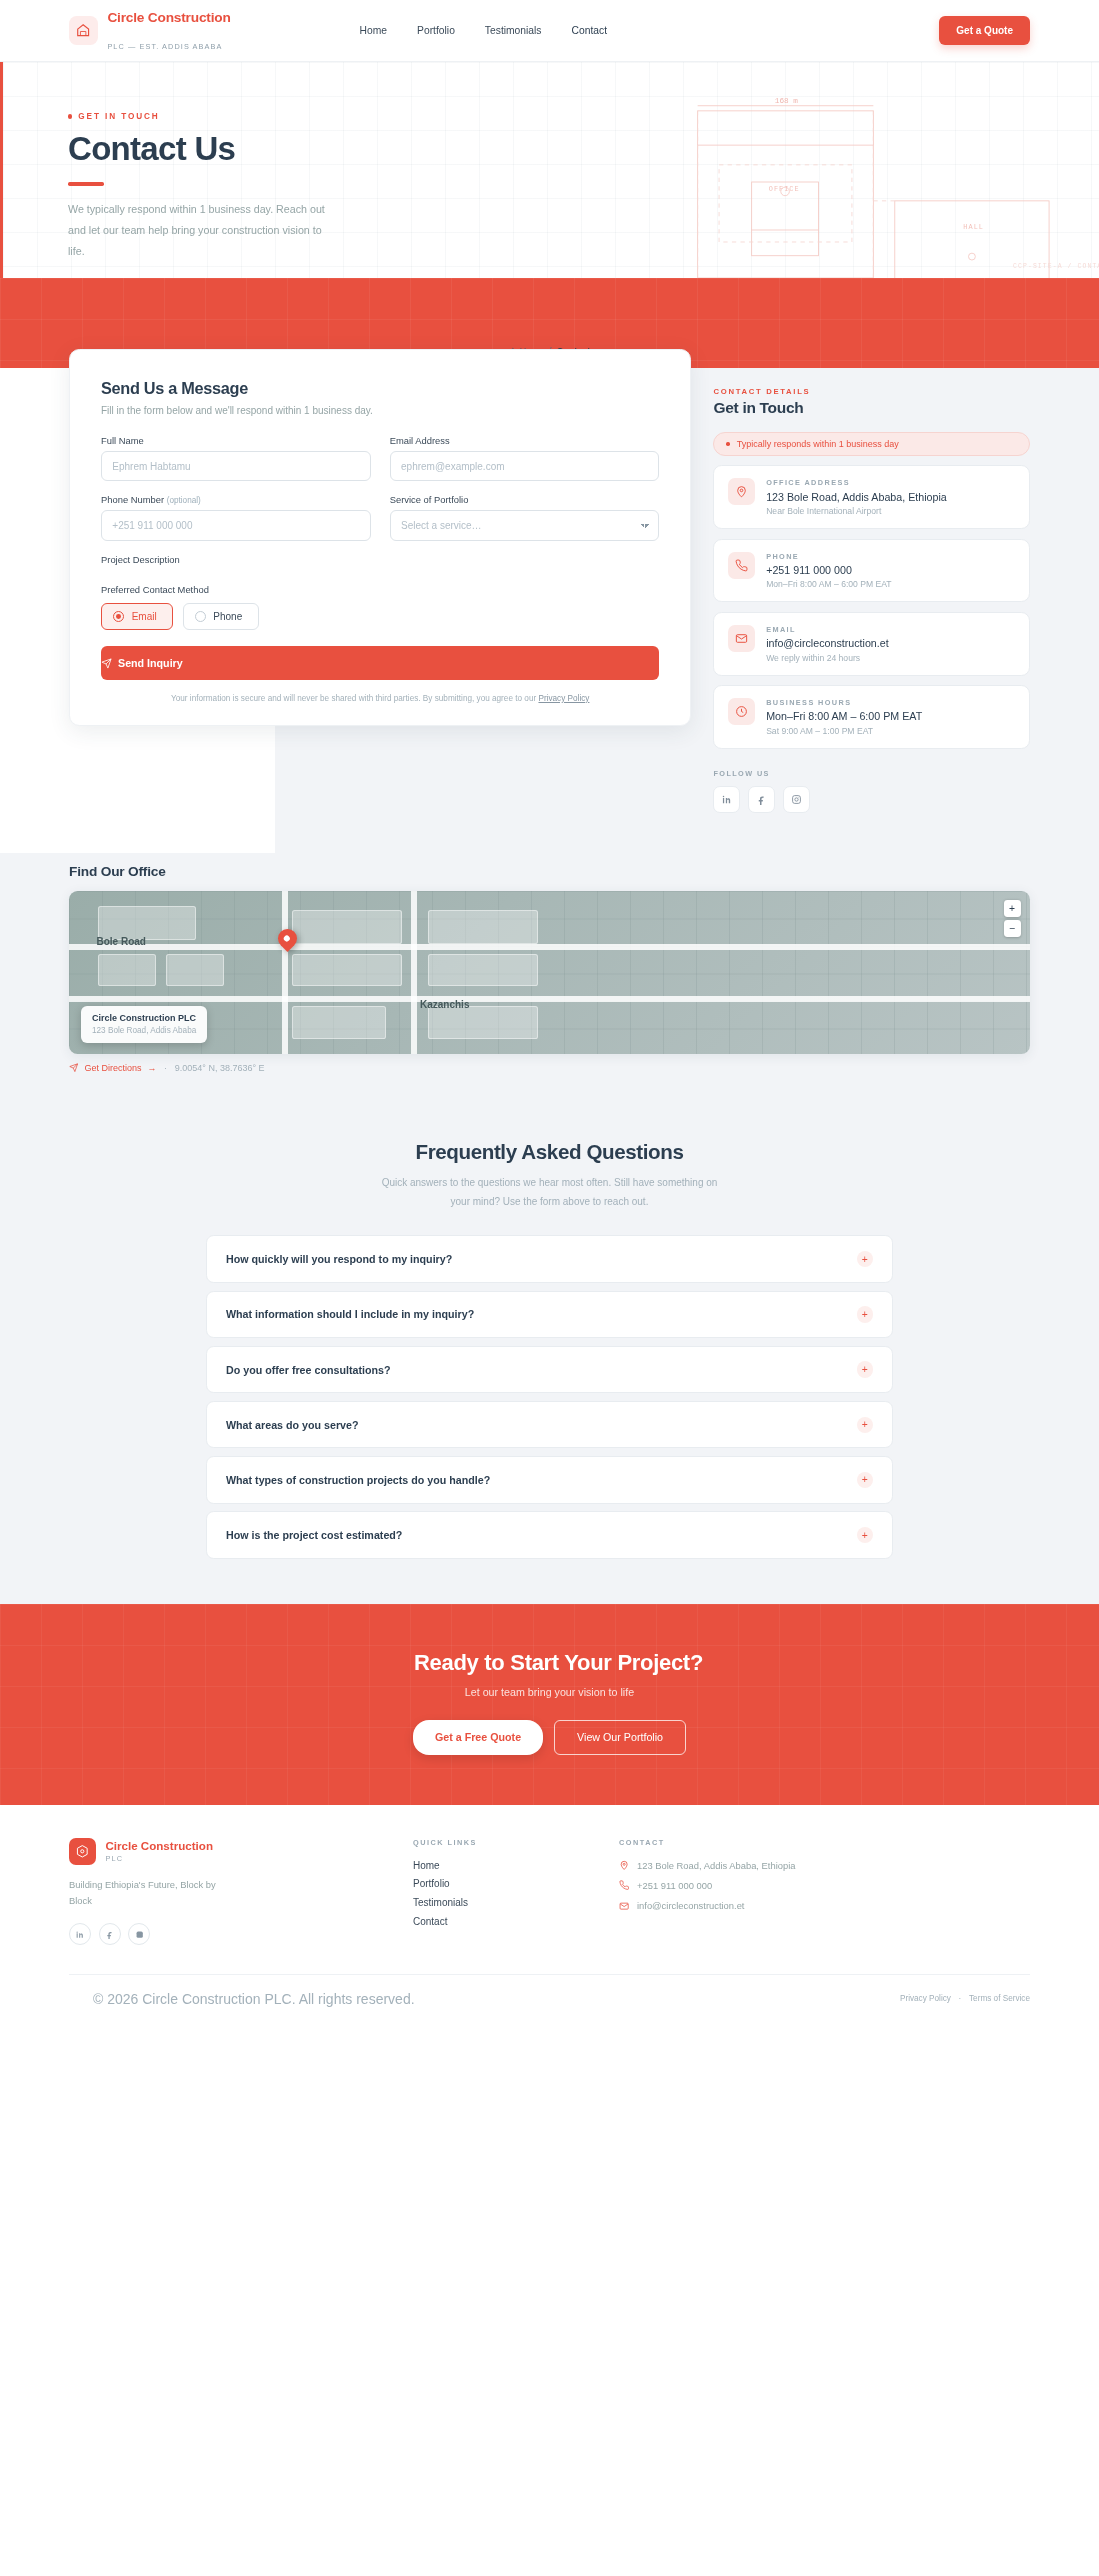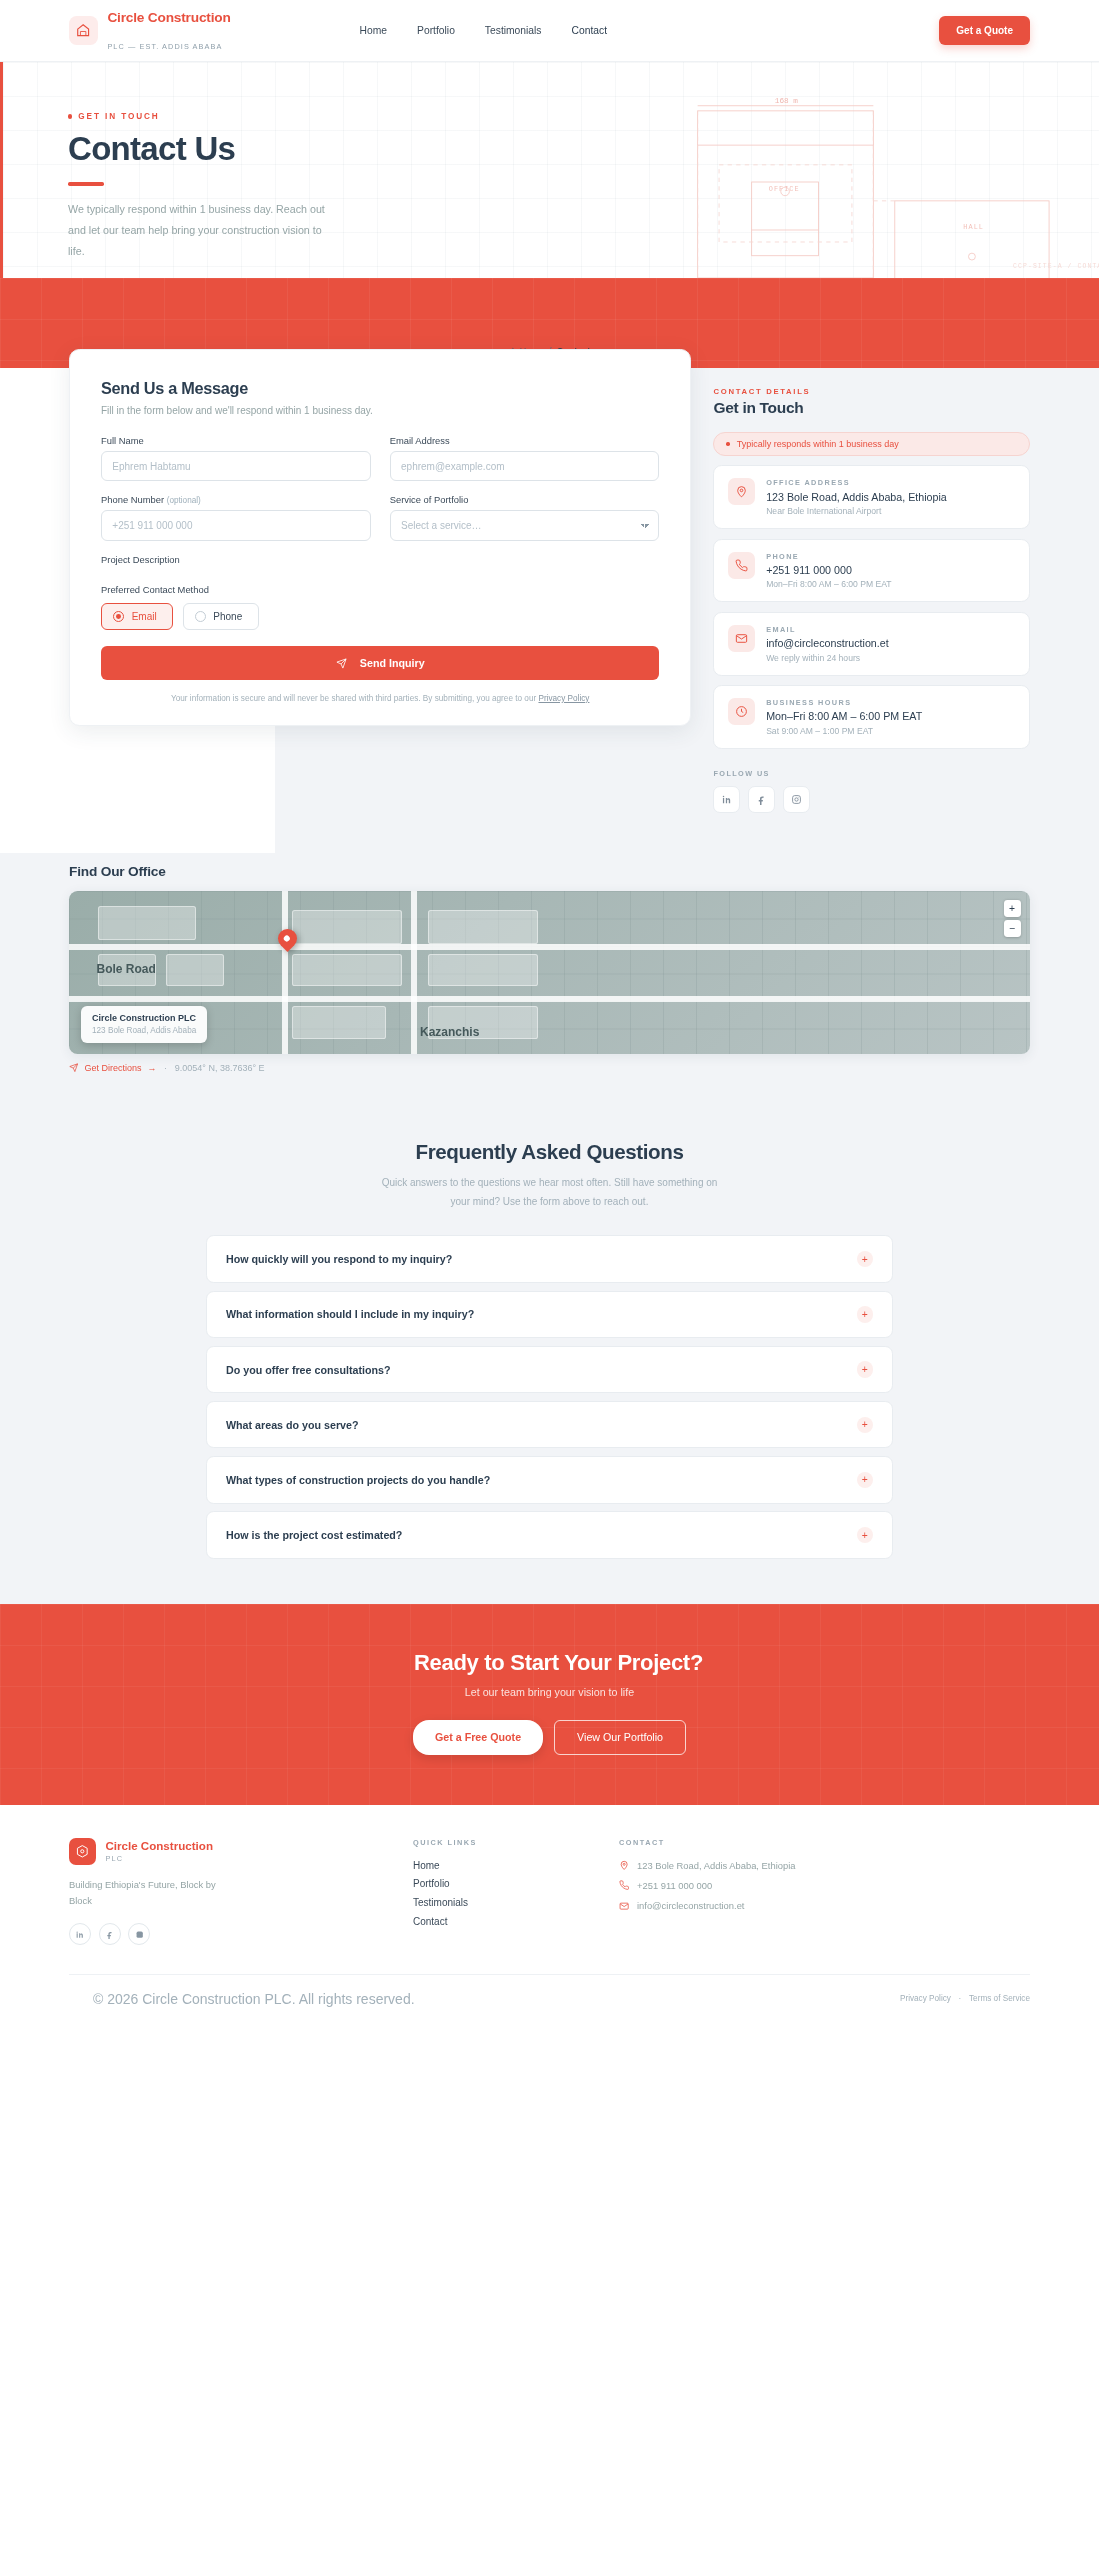--- a/index.html
+++ b/index.html
@@ -103,21 +103,21 @@
     display:flex; align-items:center; gap:7.7px; border:0.9px solid #dde3e8; border-radius:6px;
     padding:6.9px 15.5px 6.9px 11px; font-size:10px; color:#3b4a59; cursor:pointer; background:#fff;
   }
   .radio-pill.sel { border-color:#e8503f; background:#fdefed; color:#e8503f; }
   .rd { width:11px; height:11px; border-radius:50%; border:1.4px solid #c3cdd5; display:inline-block; }
   .radio-pill.sel .rd { border-color:#e8503f; position:relative; }
   .radio-pill.sel .rd:after { content:""; position:absolute; inset:2.1px; border-radius:50%; background:#e8503f; }
   .send-btn {
     width:100%; margin-top:16.3px; background:#e8503f; color:#fff; border:none; border-radius:6px;
     padding:11px 0; font-size:10.7px; font-weight:bold; font-family:inherit; cursor:pointer;
-    display:flex; align-items:center; justify-content:center; gap:13px;
+    display:flex; align-items:center; gap:6px;
   }
   .secure { text-align:center; font-size:8.2px; color:#a3b1ba; margin-top:13.7px; }
   .secure a { color:#8796a2; }
 
   
   .cdetails { width:318px; padding-top:19px; }
   .ceyebrow { font-size:7.7px; font-weight:bold; letter-spacing:1.7px; color:#e8503f; }
   .cdetails h3 { font-size:15.5px; font-weight:bold; color:#2c3e50; margin-top:2.6px; letter-spacing:-0.3px; }
   .respond {
     margin-top:15.5px; background:#fbe9e7; border:0.9px solid #f6d4d0; border-radius:17px;
@@ -146,21 +146,21 @@
     background:linear-gradient(135deg,#9aada9 0%,#a7b7b5 40%,#b8c4c4 100%);
     box-shadow:0 2.6px 12px rgba(44,62,80,.08);
   }
   .map-grid { position:absolute; inset:0;
     background-image:linear-gradient(to right, rgba(120,140,140,.2) 0.9px, transparent 0.9px),
                      linear-gradient(to bottom, rgba(120,140,140,.2) 0.9px, transparent 0.9px);
     background-size:33px 27.5px; }
   .road-h { position:absolute; left:0; right:0; height:6px; background:rgba(255,255,255,.85); }
   .road-v { position:absolute; top:0; bottom:0; width:6px; background:rgba(255,255,255,.85); }
   .blk { position:absolute; background:rgba(255,255,255,.32); border:0.9px solid rgba(255,255,255,.45); border-radius:2.6px; }
-  .road-label { position:absolute; font-size:12px; font-weight:bold; color:#45595b;margin-top:26px; }
+  .road-label { position:absolute; font-size:10px; font-weight:bold; color:#45595b; }
   .pin { position:absolute; width:19px; height:24px; }
   .pin-body { width:19px; height:19px; border-radius:50% 50% 50% 0; background:#e8503f;
               transform:rotate(-45deg); box-shadow:0 2.6px 6.9px rgba(0,0,0,.3); }
   .pin-body:after { content:""; position:absolute; left:6.4px; top:6.4px; width:6px; height:6px;
                     border-radius:50%; background:#fff; }
   .map-card { position:absolute; left:12px; bottom:11px; background:#fafbfb; border-radius:6px;
               padding:7.7px 11px; box-shadow:0 2.6px 8.6px rgba(0,0,0,.18); }
   .map-card .mc1 { font-size:9px; font-weight:bold; color:#2c3e50; }
   .map-card .mc2 { font-size:8.2px; color:#a3b1ba; margin-top:2.6px; }
   .zoomctl { position:absolute; right:9.4px; top:9.4px; display:flex; flex-direction:column; gap:3.4px; }

